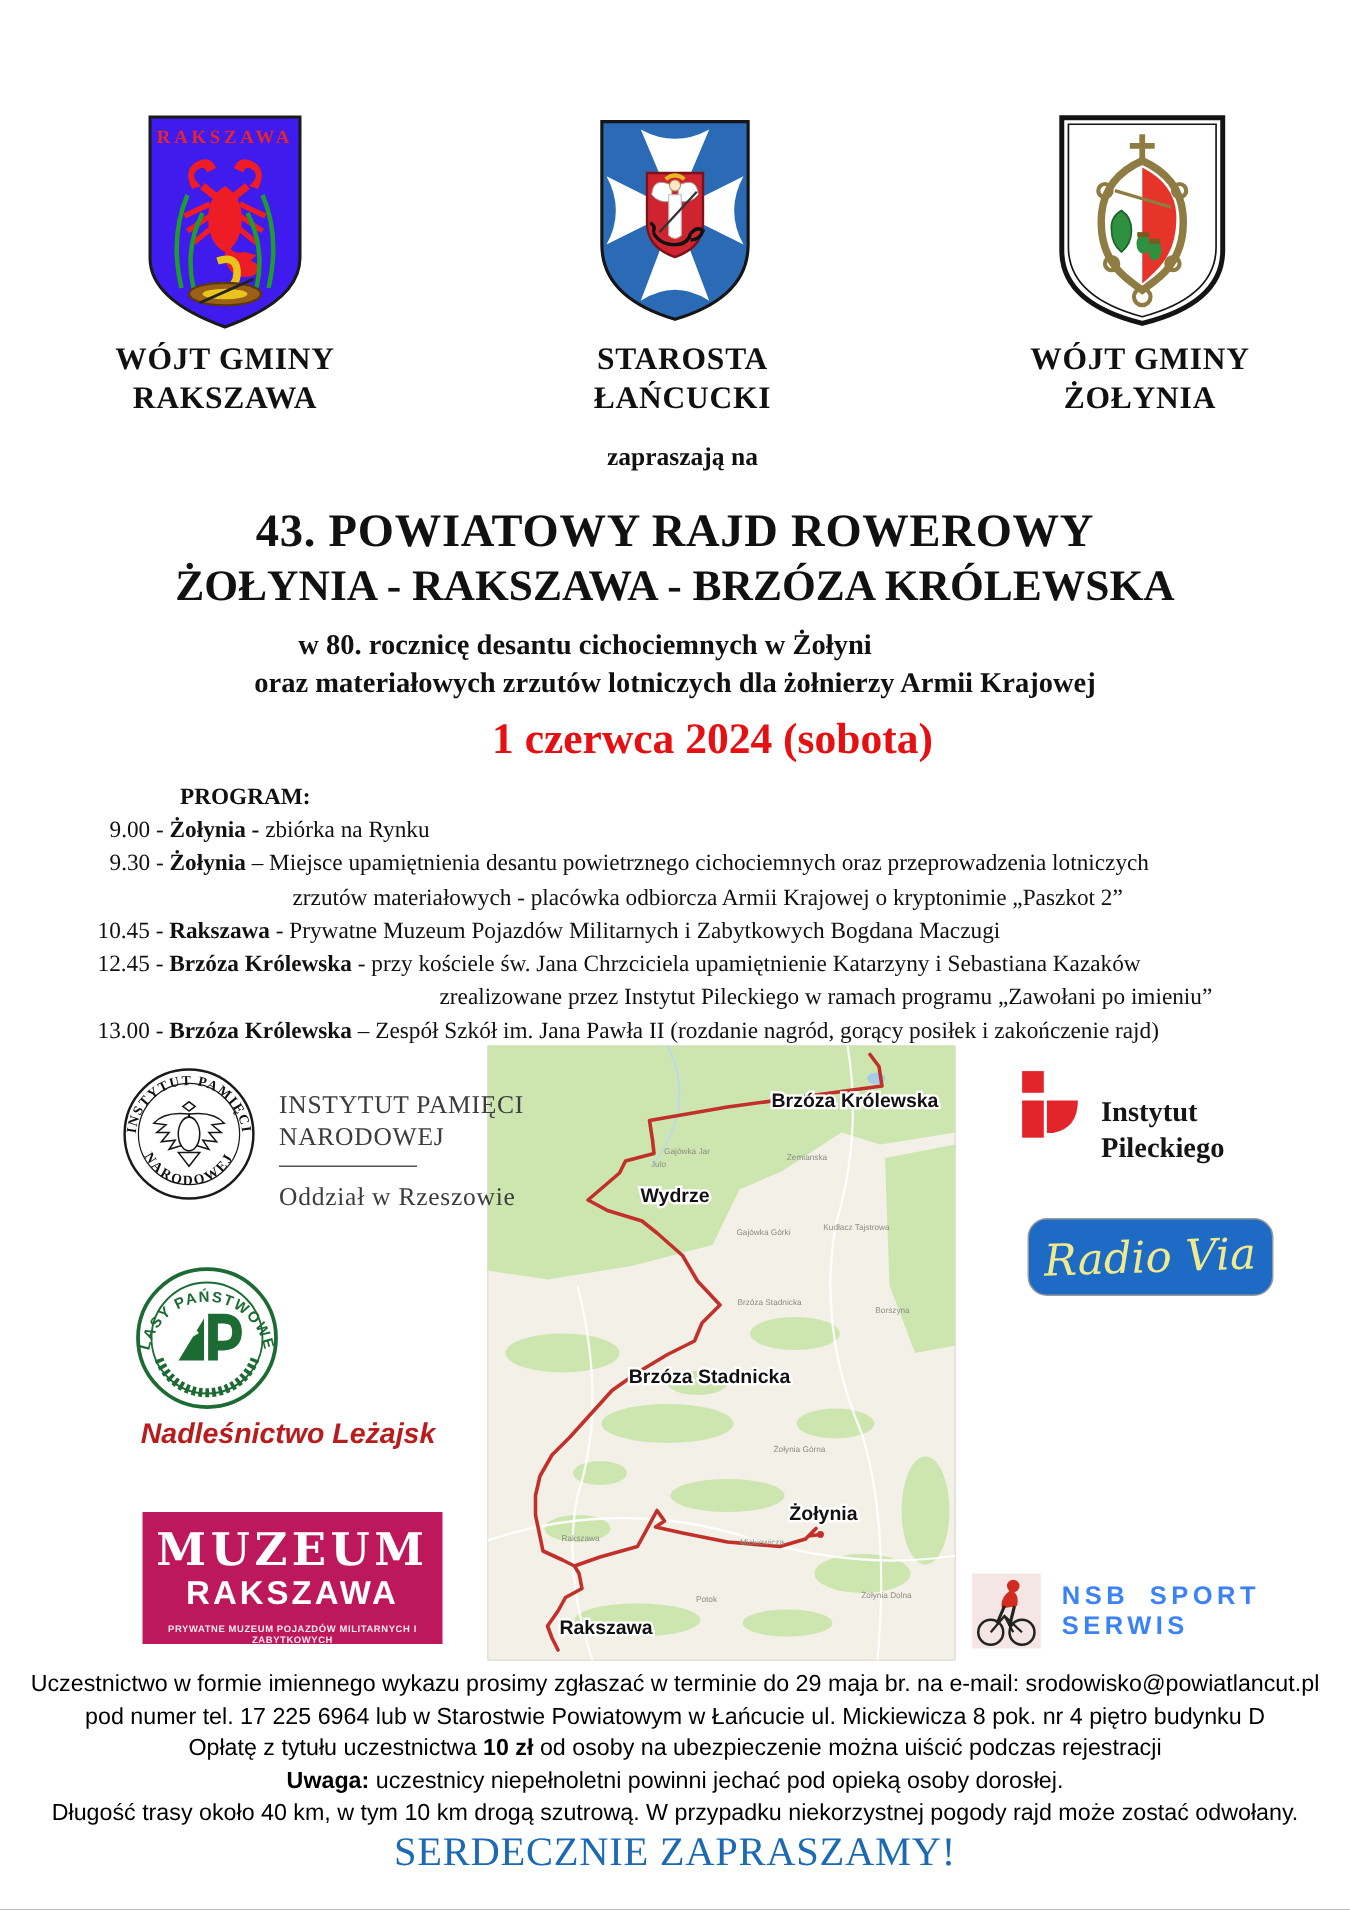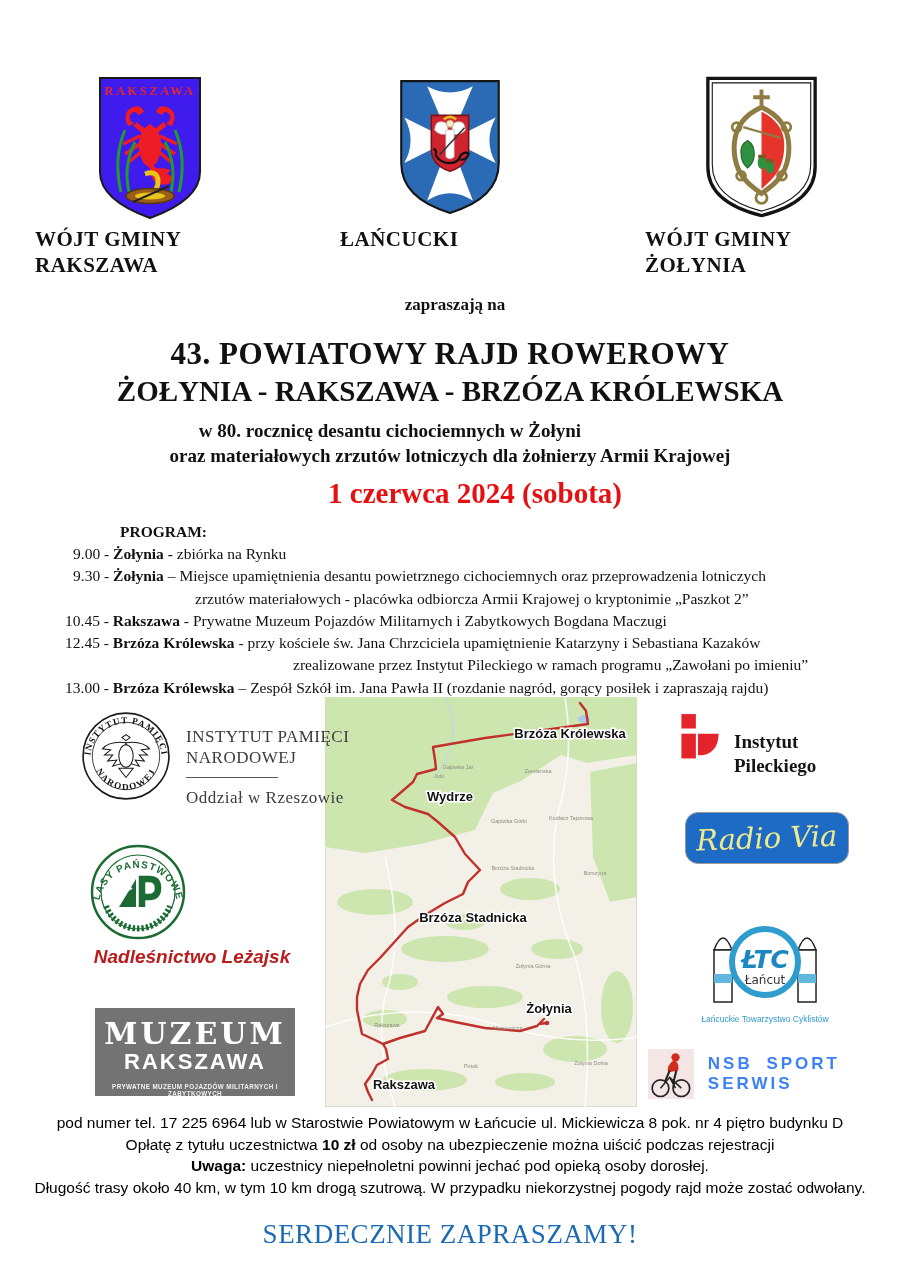--- a/index.html
+++ b/index.html
@@ -2,21 +2,21 @@
 <html><head>
 <meta charset="utf-8">
 <style>
   html,body{margin:0;padding:0;background:#888;}
   .page{position:relative;width:900px;height:1273px;background:#ffffff;margin:0 auto;
         font-family:"Liberation Serif",serif;overflow:hidden;color:#111;}
   .abs{position:absolute;}
   .b{font-weight:bold;}
 
   
-  .org-title{position:absolute;top:226px;width:230px;
+  .org-title{position:absolute;top:226px;width:230px;text-align:center;
              font-weight:bold;font-size:21px;line-height:26px;letter-spacing:.5px;}
   .invite{position:absolute;top:295px;left:0;width:910px;text-align:center;
           font-weight:bold;font-size:17px;}
 
   
   .t1{position:absolute;top:336px;left:0;width:900px;text-align:center;
       font-weight:bold;font-size:31px;letter-spacing:.5px;}
   .t2{position:absolute;top:375px;left:0;width:900px;text-align:center;
       font-weight:bold;font-size:29px;}
   .s1{position:absolute;top:420px;left:0;width:780px;text-align:center;font-weight:bold;font-size:19px;}
@@ -37,21 +37,21 @@
                  paint-order:stroke;stroke:#ffffff;stroke-width:3px;text-anchor:middle;}
   .map-label-small{font-family:"Liberation Sans",sans-serif;font-size:5.5px;fill:#8d8d82;text-anchor:middle;}
 
   
   .ipn{position:absolute;left:80px;top:710px;display:flex;align-items:flex-start;}
   .ipn-text{margin-left:14px;margin-top:16px;font-size:17px;letter-spacing:.5px;color:#3c3c3c;line-height:21px;}
   .ipn-rule{width:92px;border:none;border-top:1.3px solid #555;margin:9px 0 9px 0;}
   .nadl{position:absolute;left:42px;top:946px;width:300px;text-align:center;color:#b91c1c;
         font-family:"Liberation Sans",sans-serif;font-weight:bold;font-size:19px;font-style:italic;}
   .lasy{position:absolute;left:88px;top:842px;}
-  .muzeum{position:absolute;left:95px;top:1008px;width:200px;height:88px;background:#737373;
+  .muzeum{position:absolute;left:95px;top:1008px;width:200px;height:88px;background:#be185d;
           text-align:center;color:#fff;}
   .muzeum .m1{font-family:"DejaVu Serif",serif;font-weight:bold;font-size:30px;letter-spacing:3px;padding-top:8px;}
   .muzeum .m2{font-family:"Liberation Sans",sans-serif;font-weight:bold;font-size:22px;letter-spacing:2px;margin-top:-2px;}
   .muzeum .m3{font-family:"Liberation Sans",sans-serif;font-weight:bold;font-size:6.3px;letter-spacing:.4px;margin-top:8px;opacity:.9;}
 
   
   .pilecki{position:absolute;left:678px;top:712px;display:flex;}
   .pilecki-text{margin-left:12px;margin-top:18px;font-family:Liberation Serif, serif;
                 font-weight:bold;font-size:19px;line-height:24px;color:#151515;}
   .radiovia{position:absolute;left:685px;top:812px;width:162px;height:50px;background:#1e6bc6;
@@ -135,20 +135,21 @@
       <rect x="49.5" y="73" width="7" height="3" fill="#7a5a20"></rect>
       <rect x="56.5" y="77" width="7" height="3" fill="#7a5a20"></rect>
     </g>
   </svg>
 
   <div class="org-title" style="left:35px">
     <div>WÓJT GMINY</div>
       <div>RAKSZAWA</div>
   </div>
   <div class="org-title" style="left:340px">
+    <div>STAROSTA</div>
       <div>ŁAŃCUCKI</div>
   </div>
   <div class="org-title" style="left:645px">
     <div>WÓJT GMINY</div>
       <div>ŻOŁYNIA</div>
   </div>
 
   <div class="invite">zapraszają na</div>
 
   <div class="t1">43. POWIATOWY RAJD ROWEROWY</div>
@@ -158,21 +159,21 @@
   <div class="date" id="event-date" style="color: rgb(230, 15, 18); padding-left: 25px;">1 czerwca 2024 (sobota)</div>
 
   <div class="prog-head">PROGRAM:</div>
   <div class="prog">
     <div class="ln pad1"><span>9.00 - </span><span class="b">Żołynia - </span><span>zbiórka na Rynku</span></div>
     <div class="ln pad1"><span>9.30 - </span><span class="b">Żołynia</span><span> – Miejsce upamiętnienia desantu powietrznego cichociemnych oraz przeprowadzenia lotniczych</span></div>
     <div class="ln cont1"><span>zrzutów materiałowych - placówka odbiorcza Armii Krajowej o kryptonimie „Paszkot 2”</span></div>
     <div class="ln"><span>10.45 - </span><span class="b">Rakszawa</span><span> - Prywatne Muzeum Pojazdów Militarnych i Zabytkowych Bogdana Maczugi</span></div>
     <div class="ln"><span>12.45 - </span><span class="b">Brzóza Królewska</span><span> - przy kościele św. Jana Chrzciciela upamiętnienie Katarzyny i Sebastiana Kazaków</span></div>
     <div class="ln cont2"><span>zrealizowane przez Instytut Pileckiego w ramach programu „Zawołani po imieniu”</span></div>
-    <div class="ln"><span>13.00 - </span><span class="b">Brzóza Królewska</span><span> – Zespół Szkół im. Jana Pawła II (rozdanie nagród, gorący posiłek i zapraszają rajdu)</span></div>
+    <div class="ln"><span>13.00 - </span><span class="b">Brzóza Królewska</span><span> – Zespół Szkół im. Jana Pawła II (rozdanie nagród, gorący posiłek i zakończenie rajd)</span></div>
   </div>
 
   <svg class="map" viewBox="0 0 312 410">
     <rect x="0" y="0" width="312" height="410" fill="#f3f0e8" stroke="#c9c9c2" stroke-width="1"></rect>
     <g fill="#cde6b0">
       <polygon points="0,0 312,0 312,58 262,66 236,58 196,84 168,96 150,133 96,147 40,156 0,150"></polygon>
       <polygon points="265,75 312,66 312,200 285,205 268,160"></polygon>
       <ellipse cx="50" cy="205" rx="38" ry="13"></ellipse>
       <ellipse cx="205" cy="192" rx="30" ry="11"></ellipse>
       <ellipse cx="120" cy="252" rx="44" ry="13"></ellipse>
@@ -282,51 +283,36 @@
     <div class="pilecki-text">
       <div>Instytut</div>
       <div>Pileckiego</div>
     </div>
   </div>
 
   <div class="radiovia">
     <span>Radio Via</span>
   </div>
 
-  <div class="ltc">
-    <svg width="126" height="92" viewBox="0 0 126 92">
-      <g stroke="#222" fill="#fff" stroke-width="1.5">
-        <path d="M12,34 Q21,10 30,34 Z"></path>
-        <rect x="12" y="34" width="18" height="52"></rect>
-        <path d="M96,34 Q105,10 114,34 Z"></path>
-        <rect x="96" y="34" width="18" height="52"></rect>
-      </g>
-      <rect x="12" y="58" width="18" height="9" fill="#62b8dc"></rect>
-      <rect x="96" y="58" width="18" height="9" fill="#62b8dc"></rect>
-      <circle cx="63" cy="46" r="33" fill="#fff" stroke="#2e9ccc" stroke-width="6"></circle>
-      <text x="63" y="52" text-anchor="middle" font-size="25" font-weight="bold" font-style="italic" fill="#1b86c0" font-family="DejaVu Sans">ŁTC</text>
-      <text x="63" y="68" text-anchor="middle" font-size="12" fill="#333" font-family="DejaVu Sans">Łańcut</text>
-    </svg>
-    <div class="ltc-caption">Łańcuckie Towarzystwo Cyklistów</div>
-  </div>
 
   <div class="nsb">
     <svg width="55" height="60" viewBox="0 0 55 60">
       <rect width="55" height="60" fill="#f3e6e4"></rect>
       <circle cx="33" cy="10" r="5" fill="#d22b20"></circle>
       <path d="M30,14 Q22,20 24,28 L36,26 Q38,18 33,14 Z" fill="#d22b20"></path>
       <path d="M26,26 L20,40 M34,26 L30,42" stroke="#222" stroke-width="2.5"></path>
       <circle cx="15" cy="47" r="10" fill="none" stroke="#222" stroke-width="2"></circle>
       <circle cx="40" cy="47" r="10" fill="none" stroke="#222" stroke-width="2"></circle>
       <path d="M15,47 L26,34 L40,47 M26,34 L33,47" stroke="#222" stroke-width="1.8" fill="none"></path>
     </svg>
     <div class="nsb-text">NSB SPORT SERWIS</div>
   </div>
 
   <div class="info">
+    <div><span>Uczestnictwo w formie imiennego wykazu prosimy zgłaszać w terminie do 29 maja br. na e-mail: srodowisko@powiatlancut.pl</span></div>
     <div><span>pod numer tel. 17 225 6964 lub w Starostwie Powiatowym w Łańcucie ul. Mickiewicza 8 pok. nr 4 piętro budynku D</span></div>
     <div><span>Opłatę z tytułu uczestnictwa </span><span class="b">10 zł</span><span> od osoby na ubezpieczenie można uiścić podczas rejestracji</span></div>
     <div><span class="b">Uwaga:</span><span> uczestnicy niepełnoletni powinni jechać pod opieką osoby dorosłej.</span></div>
     <div><span>Długość trasy około 40 km, w tym 10 km drogą szutrową. W przypadku niekorzystnej pogody rajd może zostać odwołany.</span></div>
   </div>
 
   <div class="closing" id="closing-line" style="color: rgb(27, 106, 179);">SERDECZNIE ZAPRASZAMY!</div>
 
 </div>
 

